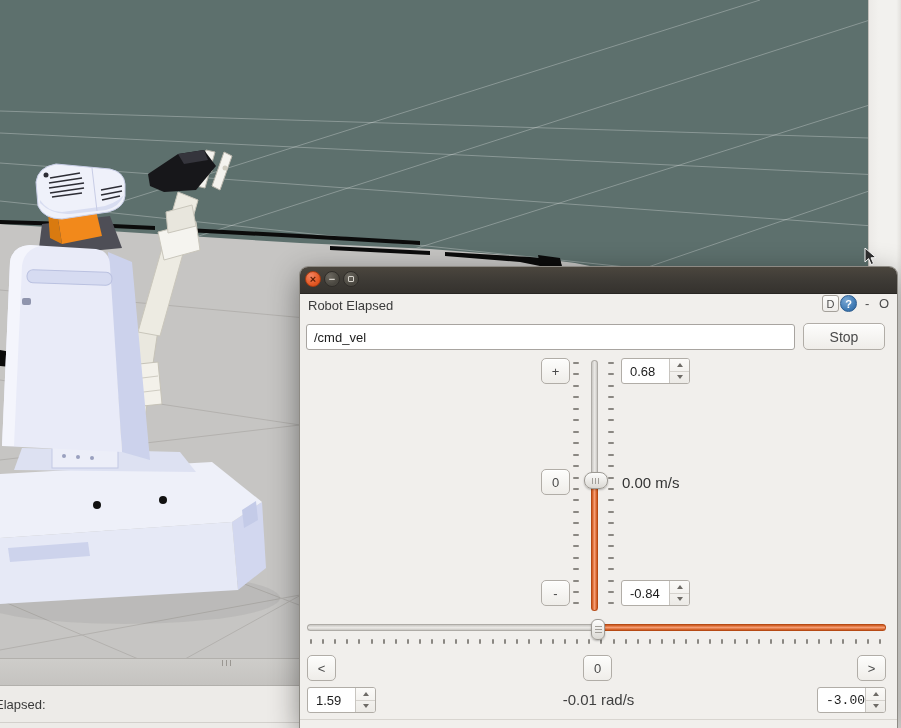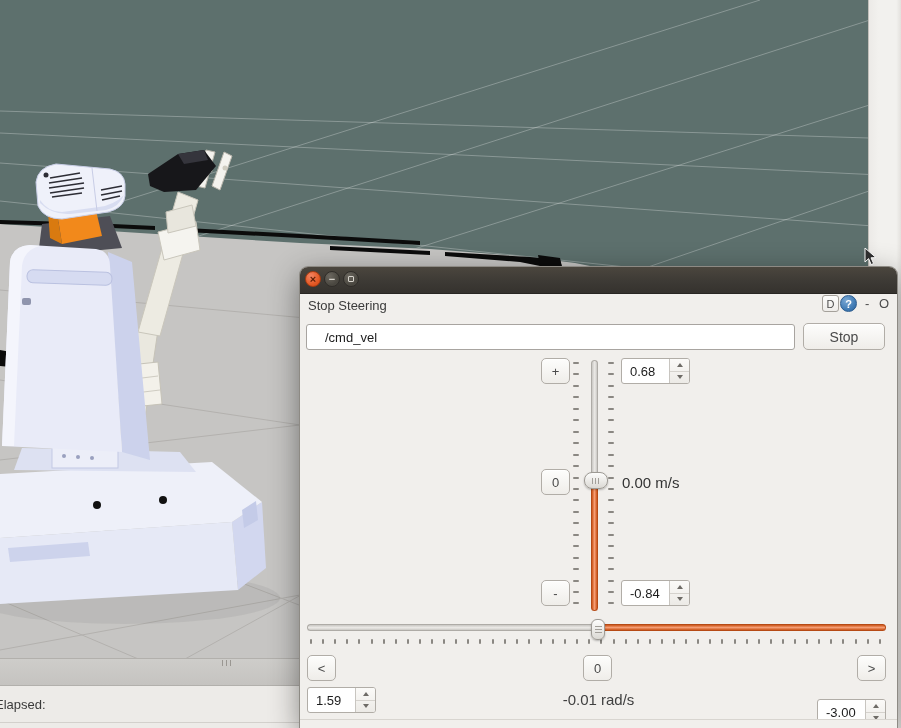--- a/index.html
+++ b/index.html
@@ -49,21 +49,21 @@
     font-size:11px; color:#4c4c4c; display:flex; align-items:center; justify-content:center; }
   .hdr-help { position:absolute; left:540px; top:28px; width:17px; height:17px; border-radius:50%;
     background:radial-gradient(circle at 35% 30%,#7aa8d4,#3f7ab4 65%,#2f6398);
     border:1px solid #2c5c8f; color:#fff; font-size:11px; font-weight:bold;
     display:flex; align-items:center; justify-content:center; }
   .hdr-min { position:absolute; left:565px; top:29px; font-size:13px; color:#4c4c4c; }
   .hdr-float { position:absolute; left:579px; top:29px; font-size:13px; color:#4c4c4c; }
 
   .topic-input { position:absolute; left:6px; top:57px; width:489px; height:26px;
     background:#fff; border:1px solid #a8a4a0; border-radius:3px; font-size:13px; color:#1c1c1c;
-    padding-left:18px; font-family:inherit; }
+    padding-left:7px; font-family:inherit; }
   .btn { position:absolute; background:linear-gradient(#fdfdfc,#efede9);
     border:1px solid #b1ada7; border-radius:5px; color:#4a4a4a; font-size:13px;
     display:flex; align-items:center; justify-content:center;
     box-shadow:inset 0 1px 0 rgba(255,255,255,.8); }
   .stop-btn { left:503px; top:56px; width:82px; height:27px; font-size:14px; }
 
   
   .v-groove-up { position:absolute; left:291px; top:93px; width:7px; height:119px;
     background:linear-gradient(90deg,#c9c7c3,#eceae7 55%,#c9c7c3); border:1px solid #aeaba6;
     border-radius:4px 4px 0 0; border-bottom:none; }
@@ -105,21 +105,21 @@
     background:linear-gradient(#fbfaf8,#eceae6); display:flex; flex-direction:column; }
   .spin-up, .spin-dn { flex:1; display:flex; align-items:center; justify-content:center; }
   .spin-up { border-bottom:1px solid #d5d2cd; }
   .tri-up { width:0; height:0; border-left:3.5px solid transparent; border-right:3.5px solid transparent;
     border-bottom:4px solid #6e6b66; }
   .tri-dn { width:0; height:0; border-left:3.5px solid transparent; border-right:3.5px solid transparent;
     border-top:4px solid #6e6b66; }
   .spin-vmax { left:321px; top:91px; }
   .spin-vmin { left:321px; top:313px; }
   .spin-hmax { left:7px;   top:420px; }
-  .spin-hmin { left:517px; top:432px; }
+  .spin-hmin { left:517px; top:420px;font-family:Liberation Mono, monospace; }
 
   .readout-ms { position:absolute; left:322px; top:207px; font-size:15px; color:#333; }
   .readout-rads { position:absolute; left:0; top:424px; width:100%; text-align:center;
     font-size:15px; color:#404040; }
   .statusline { position:absolute; left:0; top:452px; width:100%; height:9px;
     border-top:1px solid #d8d5d0; background:#f1efec; }
 </style>
 </head>
 <body>
 
@@ -245,21 +245,21 @@
 
   <div class="rqt">
     <div class="titlebar">
       <div class="tb-btn tb-close">×</div>
       <div class="tb-btn tb-min">−</div>
       <div class="tb-btn tb-max">
           <i></i>
         </div>
     </div>
 
-    <div class="plugin-title">Stop Steering</div>
+    <div class="plugin-title">Robot Elapsed</div>
     <div class="hdr-dbtn">D</div>
     <div class="hdr-help">?</div>
     <div class="hdr-min">-</div>
     <div class="hdr-float">O</div>
 
     <input class="topic-input" value="/cmd_vel" style="">
     <div class="btn stop-btn">Stop</div>
 
     <div class="v-groove-up"></div>
     <div class="v-groove-dn"></div>

